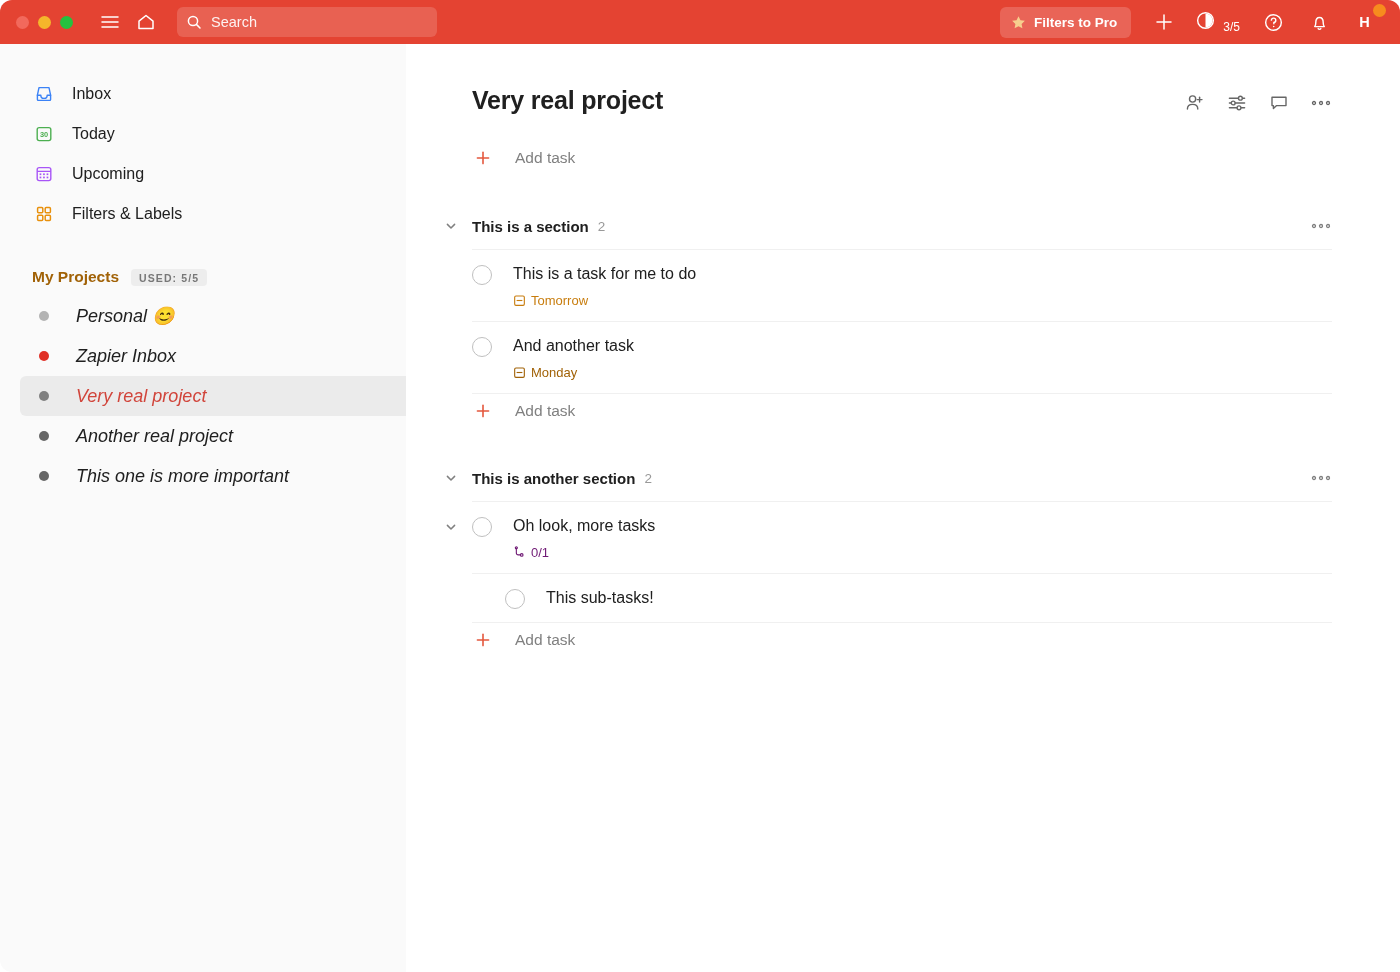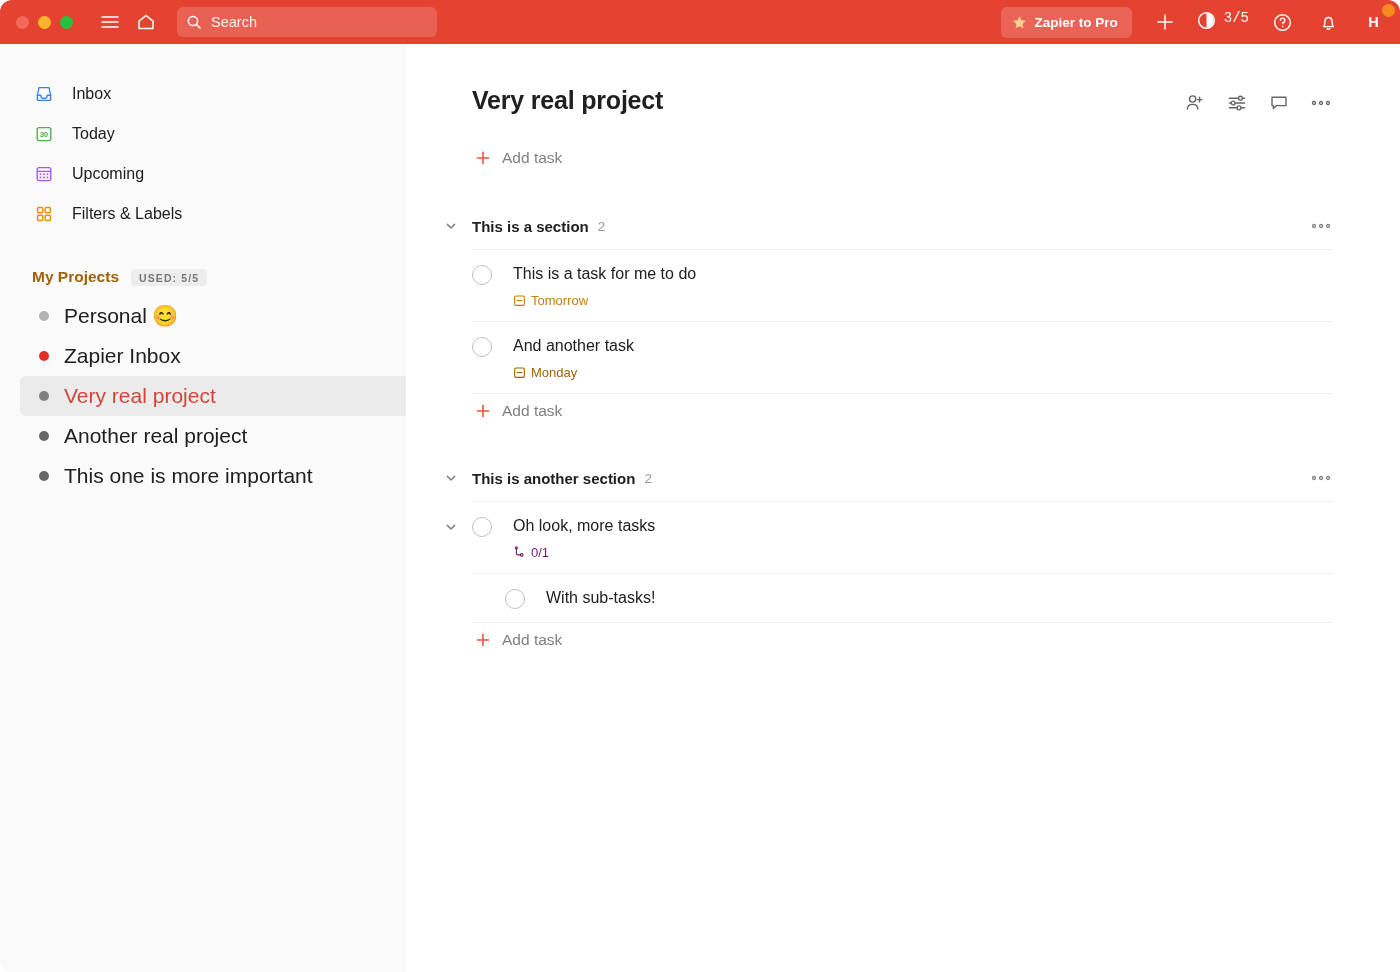--- a/index.html
+++ b/index.html
@@ -23,21 +23,21 @@
 
   
   .topbar {
     position: absolute;
     top: 0; left: 0;
     width: 1400px;
     height: 44px;
     background: #e44332;
     display: flex;
     align-items: center;
-    padding: 0 14px 0 16px;
+    padding: 0 23px 0 16px;
   }
 
   .traffic {
     display: flex;
     align-items: center;
     gap: 9px;
     margin-right: 22px;
   }
   .light {
     width: 13px; height: 13px;
@@ -98,26 +98,25 @@
     font-weight: bold;
     margin-right: 16px;
     white-space: nowrap;
   }
   .star { color: #f7cf8e; display: flex; align-items: center; }
 
   .plus-btn { margin-right: 14px; }
 
   .karma {
     display: flex;
-    align-items: flex-start;
+    align-items: flex-end;
     gap: 7px;
     color: #ffffff;
-    font-size: 14px;
+    font-size: 12px;
     margin-right: 16px;
-    font-family: Liberation Mono, monospace;
   }
 
   .help-btn  { margin-right: 14px; }
   .bell-btn  { margin-right: 14px; }
 
   .avatar {
     position: relative;
     width: 29px; height: 29px;
     border-radius: 50%;
     display: flex;
@@ -213,23 +212,24 @@
     align-items: center;
     justify-content: center;
     flex: none;
   }
   .proj-dot {
     width: 10px; height: 10px;
     border-radius: 50%;
     background: #808080;
   }
   .proj-label {
-    margin-left: 8px;
-    font-size: 21px;
+    margin-left: 20px;
+    font-size: 18px;
     color: #202020;
+    font-style: italic;
   }
   .proj-item.selected .proj-label { color: #d1453b; }
   .proj-count {
     margin-left: auto;
     font-size: 13px;
     color: #808080;
   }
 
   
   .main {
@@ -270,21 +270,21 @@
     font-size: 15.5px;
   }
   .add-task-row .plus {
     width: 22px;
     display: flex;
     align-items: center;
     justify-content: center;
     color: #e4573d;
     flex: none;
   }
-  .add-task-row .at-label { margin-left: 8px; }
+  .add-task-row .at-label { margin-left: 21px; }
 
   .task-section { margin-top: 38px; }
   .sec-head {
     display: flex;
     align-items: center;
     height: 26px;
     position: relative;
   }
   .chev {
     position: absolute;
@@ -395,21 +395,21 @@
     <div class="tb-spacer"></div>
 
     <div class="tb-right">
 
       <div class="upgrade">
         <span class="star">
           <svg width="15" height="15" viewBox="0 0 16 16" fill="currentColor">
             <path d="M8 1.2 L10.1 5.6 L14.8 6.2 L11.3 9.5 L12.2 14.2 L8 11.9 L3.8 14.2 L4.7 9.5 L1.2 6.2 L5.9 5.6 Z"></path>
           </svg>
         </span>
-        <span>Zapier to Pro</span>
+        <span>Filters to Pro</span>
       </div>
 
       <span class="tb-icon-btn plus-btn">
         <svg width="22" height="22" viewBox="0 0 22 22" fill="none" stroke="currentColor" stroke-width="1.5" stroke-linecap="round">
           <line x1="11" y1="4" x2="11" y2="18"></line>
           <line x1="4" y1="11" x2="18" y2="11"></line>
         </svg>
       </span>
 
       <div class="karma">
@@ -693,21 +693,21 @@
               </svg>
             </span>
             <span>0/1</span>
           </div>
         </div>
       </div>
 
       <div class="task subtask">
         <span class="checkbox"></span>
         <div class="task-body">
-          <div class="task-title">With sub-tasks!</div>
+          <div class="task-title">This sub-tasks!</div>
         </div>
       </div>
 
       <div class="add-task-row sec-add">
         <span class="plus">
           <svg width="16" height="16" viewBox="0 0 16 16" fill="none" stroke="currentColor" stroke-width="1.6" stroke-linecap="round">
             <line x1="8" y1="2.4" x2="8" y2="13.6"></line>
             <line x1="2.4" y1="8" x2="13.6" y2="8"></line>
           </svg>
         </span>

